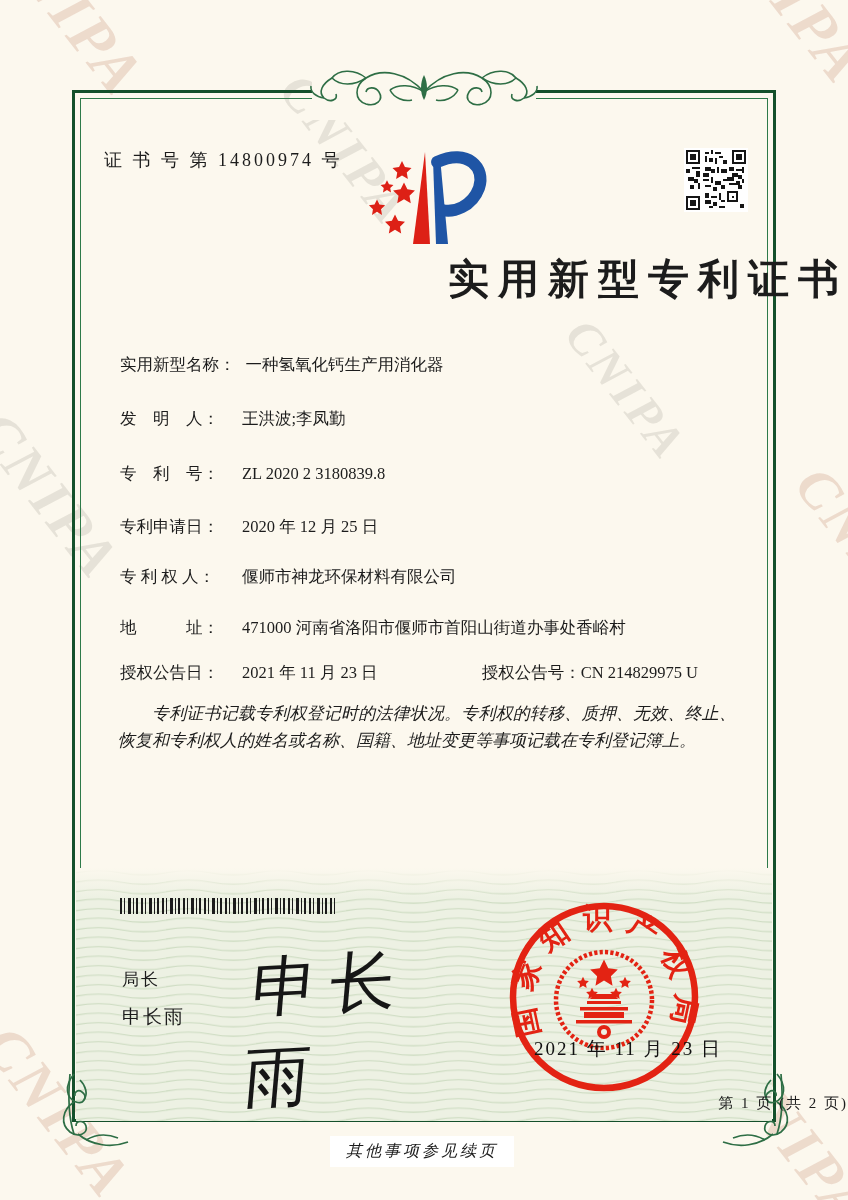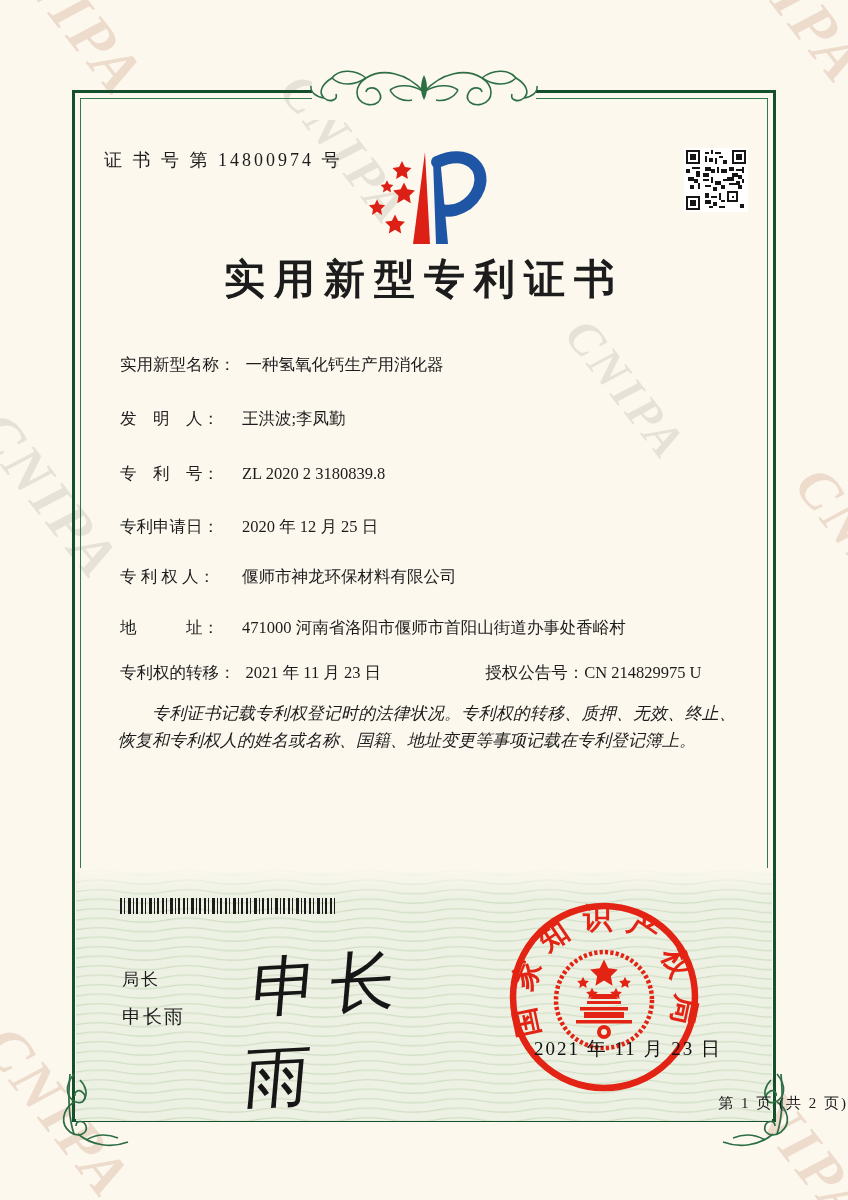--- a/index.html
+++ b/index.html
@@ -25,21 +25,21 @@
     border:1px solid #2e7a49; z-index:2; }
   
   .band { position:absolute; left:76px; top:868px; width:696px; height:253px; z-index:2; }
   .band-fade { position:absolute; left:76px; top:868px; width:696px; height:30px; z-index:2;
     background:linear-gradient(180deg,#fcf8ee 0%,rgba(252,248,238,0) 100%); }
   
   .cert-no { position:absolute; left:104px; top:148px; font-size:18px; letter-spacing:3px; z-index:3; }
   .qr { position:absolute; left:684px; top:148px; width:64px; height:64px; background:#fff;
     padding:2px; z-index:3; }
   .logo { position:absolute; left:352px; top:140px; z-index:3; }
-  .title { position:absolute; left:0; top:252px; width:848px; text-align:center;
+  .title { position:absolute; left:0; top:252px; width:848px; text-align:right;
     font-size:41px; font-weight:bold; letter-spacing:9px; z-index:3; }
   
   .row { position:absolute; left:120px; font-size:16.5px; z-index:3; white-space:nowrap; }
   .row .lab { display:inline-block; min-width:112px; }
   .row .val { margin-left:10px; }
   .grant2 { margin-left:100px; }
   
   .body-text { position:absolute; left:118px; top:700px; width:618px; z-index:3;
     font-size:17px; line-height:27px; font-style:italic; text-align:justify; }
   .body-text p { text-indent:2em; }
@@ -239,21 +239,21 @@
   <div class="row" style="top:516px;">
     <span class="lab">专利申请日：</span><span class="val">2020 年 12 月 25 日</span>
   </div>
   <div class="row" style="top:566px;">
     <span class="lab">专 利 权 人：</span><span class="val">偃师市神龙环保材料有限公司</span>
   </div>
   <div class="row" style="top:617px;">
     <span class="lab">地　　　址：</span><span class="val">471000  河南省洛阳市偃师市首阳山街道办事处香峪村</span>
   </div>
   <div class="row" style="top:662px;">
-    <span class="lab">专利权的转移：</span><span class="val">2021 年 11 月 23 日</span>
+    <span class="lab">授权公告日：</span><span class="val">2021 年 11 月 23 日</span>
     <span class="grant2">授权公告号：</span><span>CN 214829975 U</span>
   </div>
 
   <div class="body-text">
     <p>专利证书记载专利权登记时的法律状况。专利权的转移、质押、无效、终止、恢复和专利权人的姓名或名称、国籍、地址变更等事项记载在专利登记簿上。</p>
   </div>
 
   <div class="barcode"></div>
 
   <div class="sig-title">局长</div>
@@ -285,14 +285,15 @@
         <rect x="-20" y="12" width="40" height="6"></rect>
         <rect x="-28" y="20" width="56" height="3.5"></rect>
         <circle cy="32" r="7"></circle>
       </g>
       <circle cy="32" r="3" fill="#edf1e3"></circle>
     </g>
   </svg>
   <div class="seal-date">2021 年 11 月 23 日</div>
 
   <div class="page-num">第 1 页 (共 2 页)</div>
+  <div class="continuation">其他事项参见续页</div>
 
 </div>
 
 </body></html>

